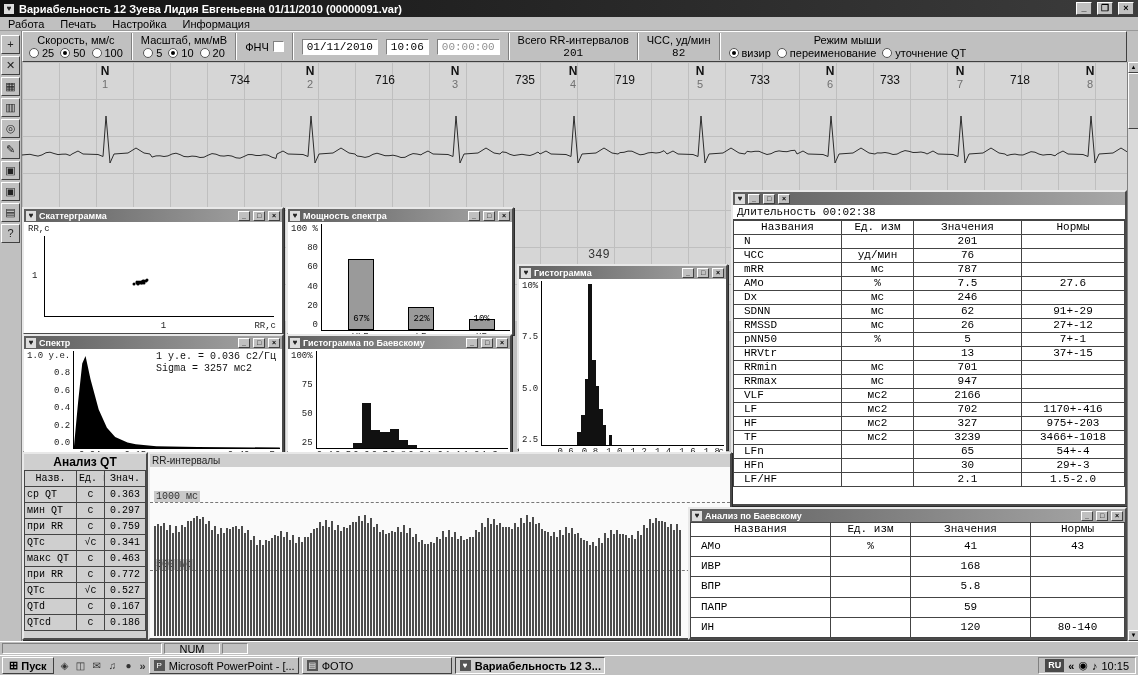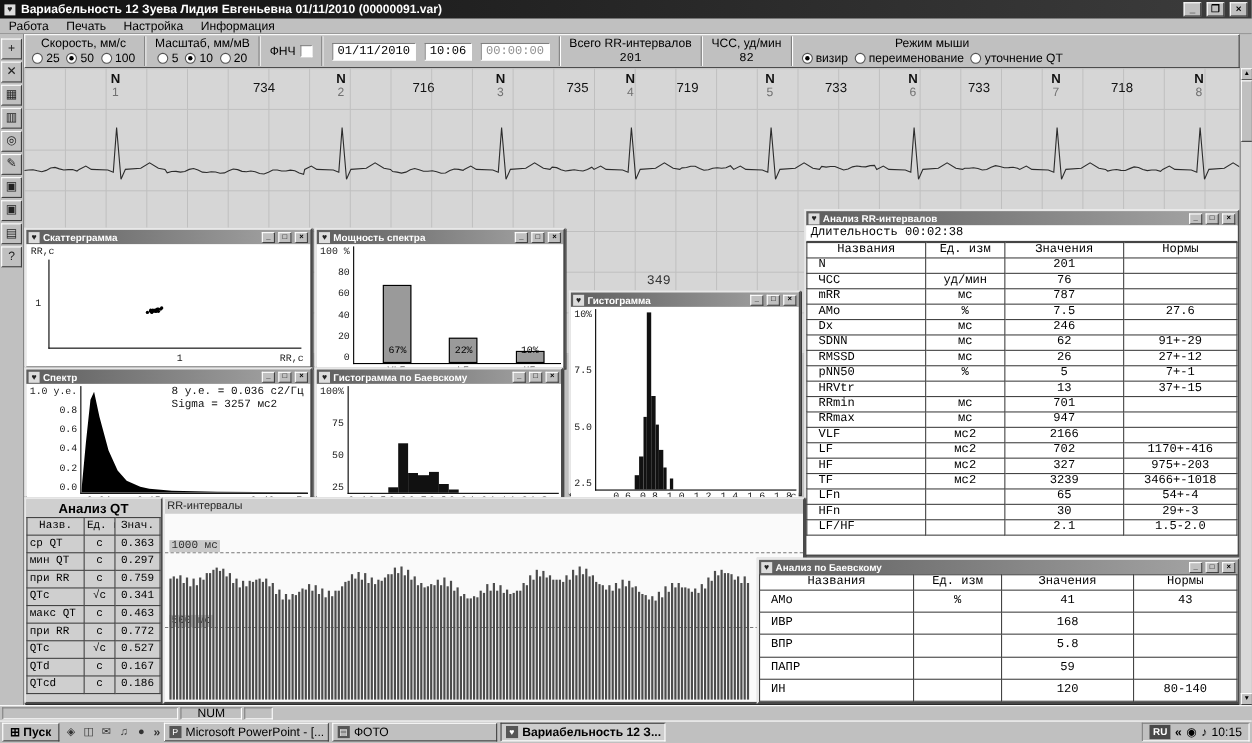--- a/index.html
+++ b/index.html
@@ -323,21 +323,20 @@
               <div class="pxlab" style="left: calc(46% + 13px);">LF</div>
               <div class="pxlab" style="left: calc(78% + 13px);">HF</div>
             </div>
         </div>
       </div>
     </div>
 
     <div class="cwin" style="left:709px;top:128px;width:396px;height:316px;">
       <div class="ctitle">
         <span class="cicon">♥</span>
-        <span class="flex">Анализ RR-интервалов</span>
         <span class="cbtn">_</span>
         <span class="cbtn">□</span>
         <span class="cbtn">×</span>
       </div>
       <div class="cbody">
         <div class="duration">Длительность 00:02:38</div>
         <table class="mono">
           <colgroup>
               <col style="width:108px">
               <col style="width:72px">
@@ -509,21 +508,21 @@
     <div class="cwin" style="left:0;top:272px;width:262px;height:119px;">
       <div class="ctitle">
         <span class="cicon">♥</span>
         <span class="flex">Спектр</span>
         <span class="cbtn">_</span>
         <span class="cbtn">□</span>
         <span class="cbtn">×</span>
       </div>
       <div class="cbody plotflex">
         <div id="specNotes">
-          <div>8 у.е. = 0.036 c2/Гц</div>
+          <div>1 у.е. = 0.036 c2/Гц</div>
           <div>Sigma = 3257 мс2</div>
         </div>
         <div class="yticks" id="specY">
             <div class="ytick">1.0 у.е.</div>
             <div class="ytick">0.8</div>
             <div class="ytick">0.6</div>
             <div class="ytick">0.4</div>
             <div class="ytick">0.2</div>
             <div class="ytick">0.0</div>
           </div>

